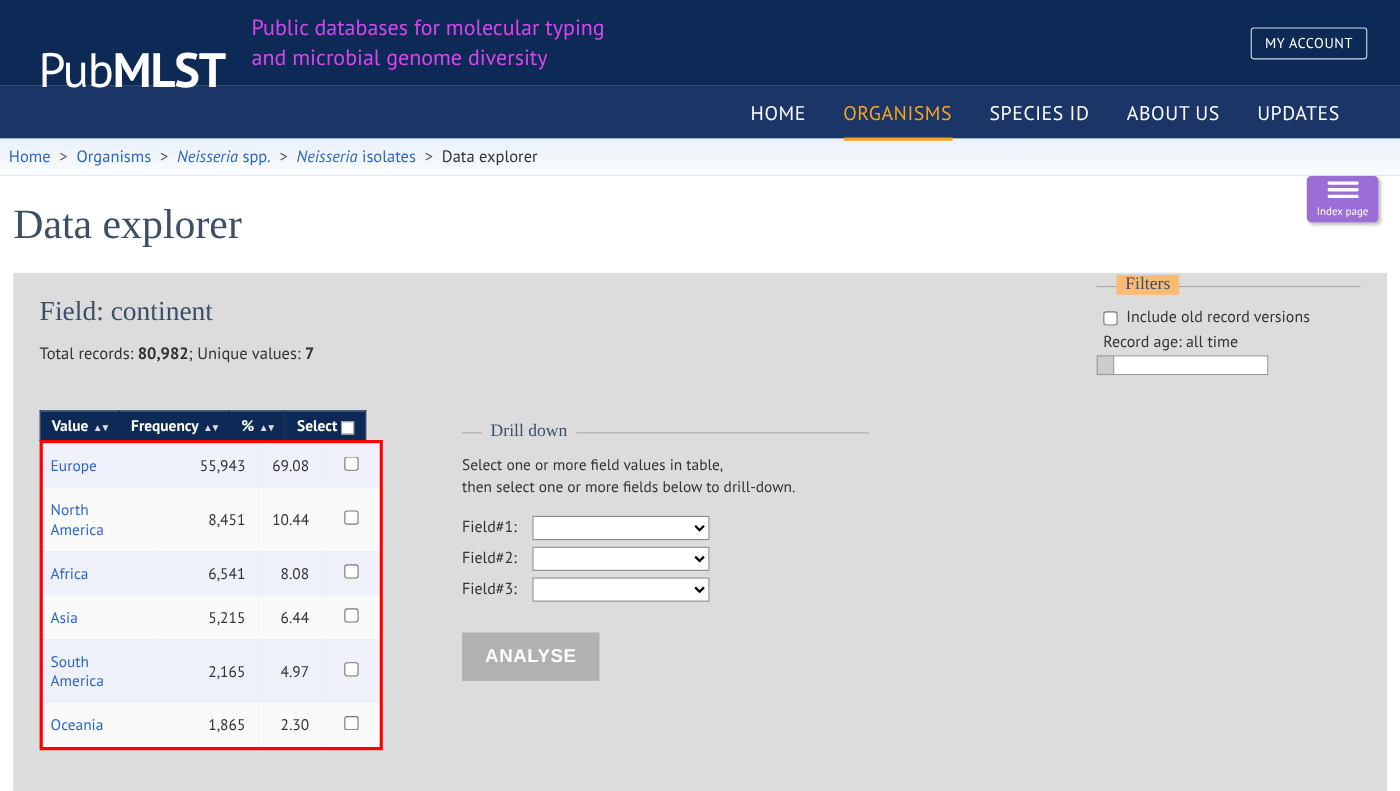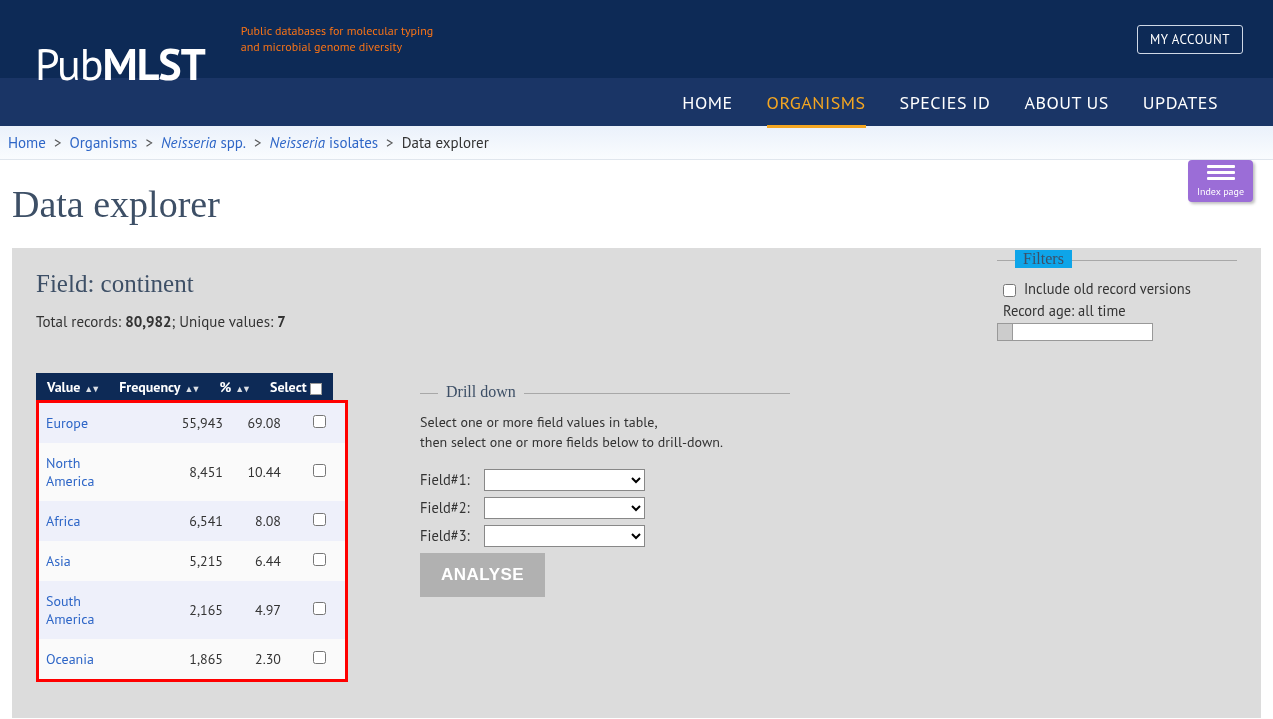--- a/index.html
+++ b/index.html
@@ -1,21 +1,21 @@
 <!DOCTYPE html>
 <html><head>
 <meta charset="utf-8">
 <style>
 * { margin: 0; padding: 0; box-sizing: border-box; }
 body { font-family: "PT Sans", "Segoe UI", Arial, sans-serif; font-size: 15px; color: #333; background: #fff; }
 
 .top-header { background: #0d2a56; height: 78px; display: flex; align-items: center; padding: 0 30px 0 35px; }
 .logo { color: #fff; font-size: 44px; font-weight: 300; letter-spacing: -1px; margin-top: 48px; }
 .logo b { font-weight: 700; }
-.tagline { color: #f97316; margin-left: 36px; font-size: 12px; line-height: 1.35; }
+.tagline { color: #d946ef; margin-left: 24px; font-size: 20px; line-height: 1.35; }
 .my-account { margin-left: auto; border: 1px solid #cfd8e6; color: #fff; padding: 5px 12px; border-radius: 3px; font-size: 13px; letter-spacing: 0.5px; cursor: pointer; }
 
 .nav-bar { background: #1a3566; height: 48px; display: flex; align-items: center; justify-content: flex-end; padding-right: 55px; gap: 34px; }
 .nav-item { color: #fff; font-size: 18px; letter-spacing: 0.5px; cursor: pointer; }
 .nav-item.active { color: #f4a621; border-bottom: 3px solid #f4a621; padding-bottom: 11px; margin-bottom: -14px; }
 
 .breadcrumb { background: linear-gradient(#eaf1fb, #fafcfe); height: 34px; display: flex; align-items: center; padding: 0 8px; font-size: 15px; border-bottom: 1px solid #e0e6ed; }
 .breadcrumb a { color: #2e66c7; text-decoration: none; cursor: pointer; }
 .breadcrumb .sep { margin: 0 8px; color: #555; }
 .breadcrumb em { font-style: italic; }
@@ -45,24 +45,24 @@
 .highlight-box { border: 3px solid #ff0000; margin-top: -1px; display: inline-block; }
 .hdr-checkbox { width: 12px; height: 12px; display: inline-block; background: #fff; border: 1px solid #999; vertical-align: middle; margin-left: 3px; }
 
 .drilldown { position: absolute; left: 408px; top: 145px; width: 370px; }
 .fieldset-legend { border-top: 1px solid #a8a8a8; position: relative; margin-bottom: 18px; height: 0; }
 .fieldset-legend span { position: absolute; top: -11px; left: 18px; background: #dcdcdc; padding: 0 8px; font-family: Georgia, serif; color: #3d4f66; font-size: 16px; }
 .dd-instr { font-size: 14px; margin-bottom: 16px; line-height: 1.45; }
 .dd-row { margin-bottom: 6px; display: flex; align-items: center; gap: 6px; }
 .dd-row label { font-size: 14.5px; min-width: 58px; }
 .dd-row select { width: 161px; height: 22px; border: 1px solid #888; background: #fff; }
-.analyse-btn { background: #b1b1b1; color: #fff; border: none; padding: 12px 21px; font-size: 17px; font-weight: 600; letter-spacing: 0.5px; cursor: pointer; }
+.analyse-btn { margin-top: 22px; background: #b1b1b1; color: #fff; border: none; padding: 12px 21px; font-size: 17px; font-weight: 600; letter-spacing: 0.5px; cursor: pointer; }
 
 .filters { position: absolute; right: 24px; top: 12px; width: 240px; }
-.filters .fieldset-legend span { background: #0ea5e9; text-align: right; }
+.filters .fieldset-legend span { background: #fdba74; text-align: right; }
 .filter-row { font-size: 14.5px; margin-bottom: 3px; margin-left: 6px; }
 .filter-row input[type="checkbox"] { vertical-align: middle; margin-right: 4px; }
 .record-age-input { display: flex; margin-top: 3px; }
 .record-age-input .handle { width: 16px; height: 18px; background: #ccc; border: 1px solid #999; }
 .record-age-input .field { width: 140px; height: 18px; background: #fff; border: 1px solid #999; border-left: 0; }
 
 .footer { background: #0d2a56; color: #fff; display: flex; padding: 18px 30px 0; height: 34px; overflow: hidden; font-family: Georgia, serif; font-size: 22px; }
 .footer > div { flex: 1; }
 </style>
 </head>

